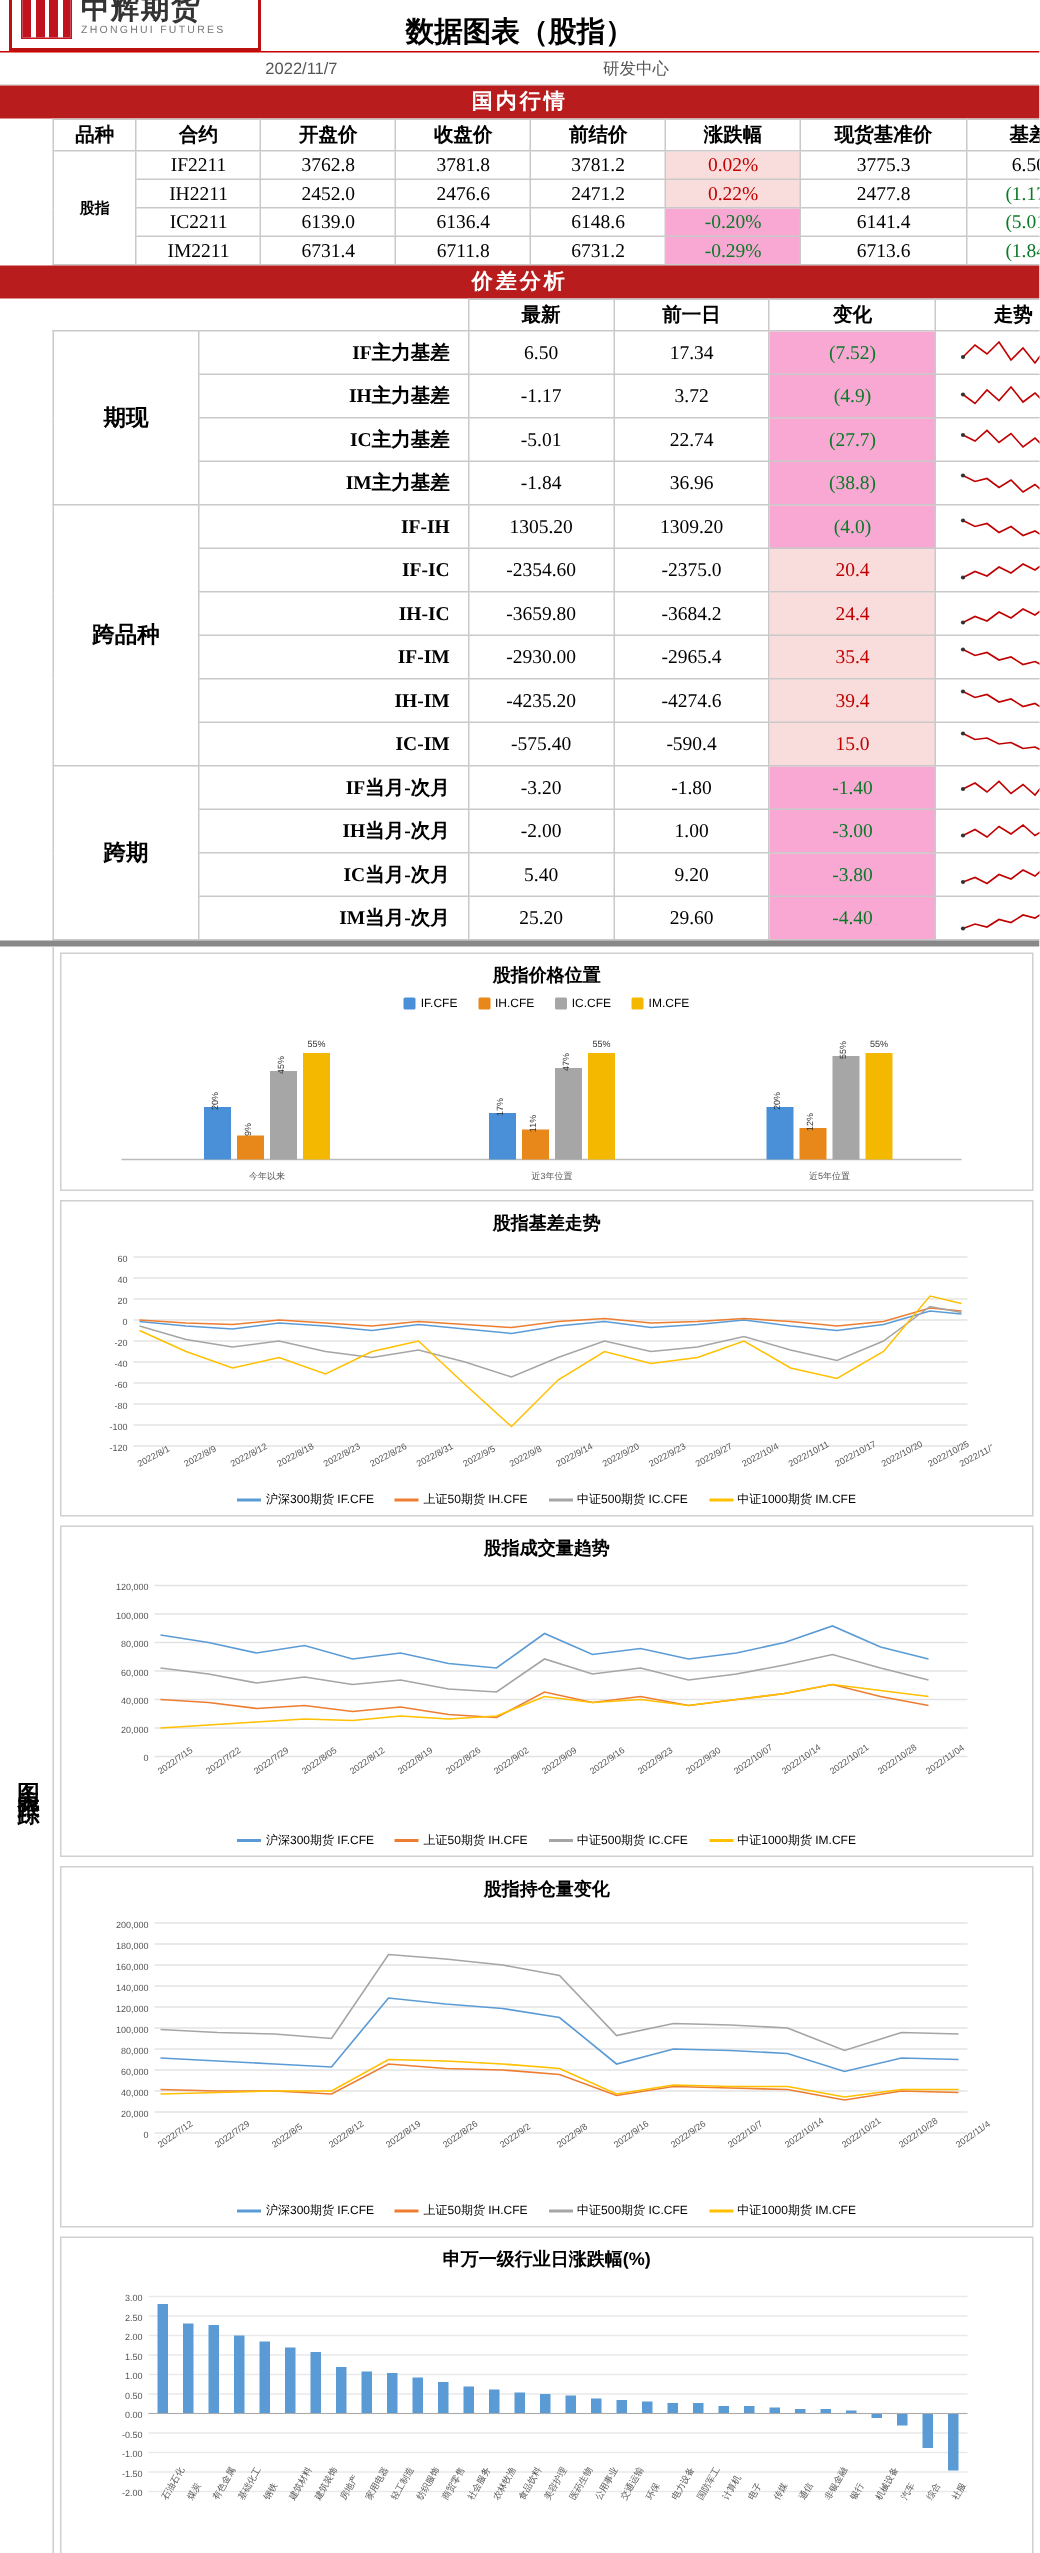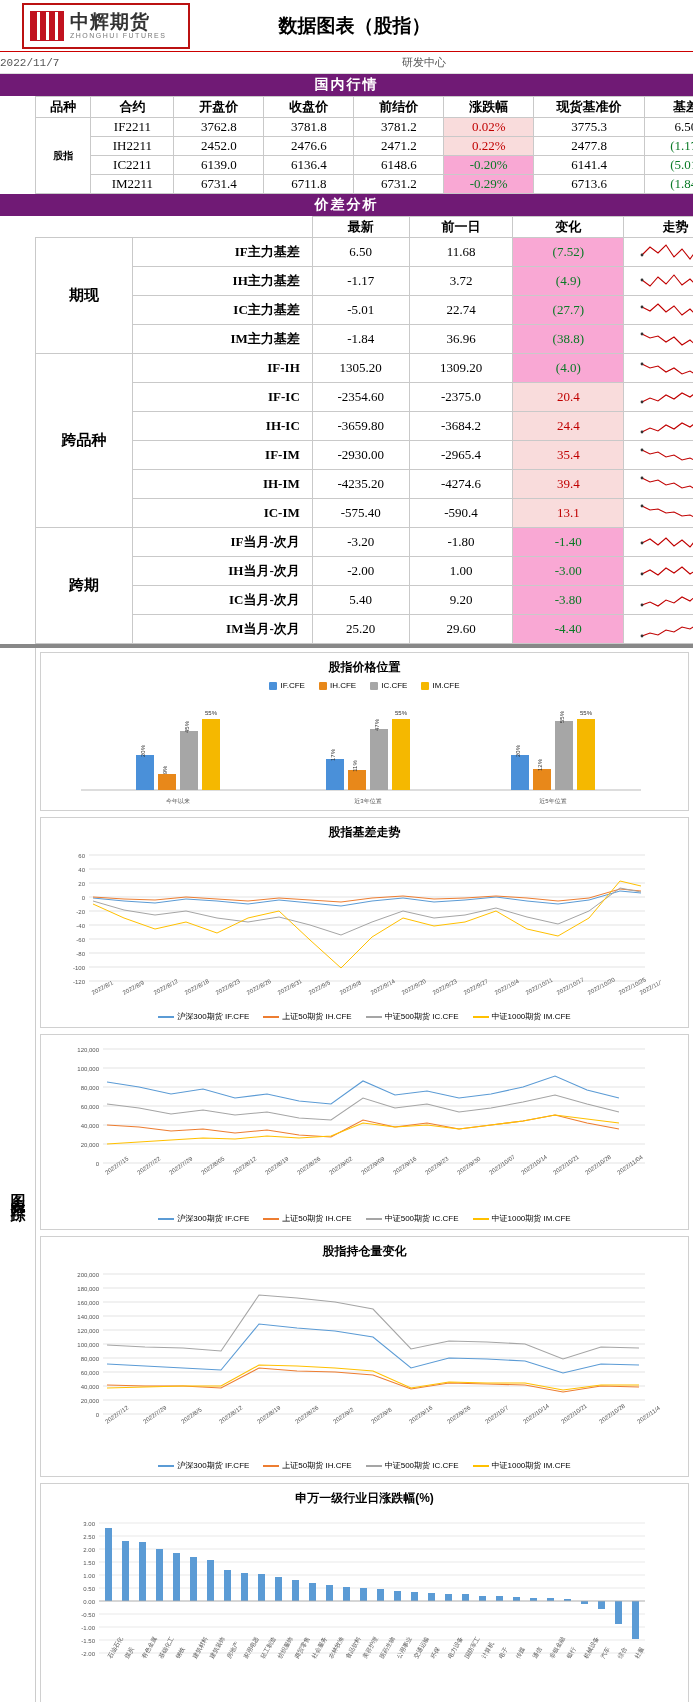--- a/index.html
+++ b/index.html
@@ -7,23 +7,22 @@
     margin: 0;
     width: 693px;
     background: #ffffff;
     font-family: "Liberation Sans", sans-serif;
     color: #000;
   }
   .page { width: 693px; position: relative; }
 
   
   .header {
-    display: flex; align-items: center; height: 52px;
+    display: flex; align-items: flex-end; height: 35px;
     border-bottom: 1px solid #c00;
-    padding-left: 16px;
   }
   .logo-box {
     width: 168px; height: 46px; margin-left: 6px;
     border: 2px solid #b11; display: flex; align-items: center;
   }
   .logo-mark {
     width: 34px; height: 30px; margin: 0 6px;
     background:
       repeating-linear-gradient(90deg,#c1121f 0 6px,#ffffff 6px 9px);
     border: 1px solid #c1121f;
@@ -35,26 +34,26 @@
     flex: 1; text-align: center; font-size: 19px; font-weight: bold;
     font-family: "Liberation Serif", serif;
   }
   .header-spacer { width: 174px; }
 
   
   .datebar {
     display: flex; height: 22px; align-items: center;
     font-size: 11px; color: #555; border-bottom: 1px solid #ddd;
   }
-  .datebar .d1 { width: 58%; text-align: left; font-family: Liberation Mono, monospace; }
+  .datebar .d1 { width: 58%; text-align: center; }
   .datebar .d2 { width: 42%; }
 
   
   .redbar {
-    background: #701a75; color: #fff; text-align: center;
+    background: #b91c1c; color: #fff; text-align: center;
     font-weight: bold; font-size: 14px; padding: 2px 0; letter-spacing: 2px;
   }
 
   
   table { border-collapse: collapse; width: 100%; font-size: 13px; margin-left: 35px; }
   .quote-tbl td, .quote-tbl th {
     border: 1px solid #c9c9c9; text-align: center; padding: 1px 2px;
     font-family: "Liberation Serif", serif;
   }
   .quote-tbl thead td { font-weight: bold; background:#fff; font-size: 13px;}
@@ -178,21 +177,21 @@
         <td class="hdr" style="width:14%">最新</td>
         <td class="hdr" style="width:15%">前一日</td>
         <td class="hdr" style="width:16%">变化</td>
         <td class="hdr" style="width:15%">走势</td>
       </tr>
 
       <tr>
         <td class="grp" rowspan="4">期现</td>
         <td class="lbl">IF主力基差</td>
         <td>6.50</td>
-        <td>11.68</td>
+        <td>17.34</td>
         <td class="cell-green neg">(7.52)</td>
         <td>
           <svg class="spark" viewBox="0 0 72 26">
               <polyline points="2,16 10,8 18,14 26,6 34,18 42,10 50,20 58,9 66,15" fill="none" stroke="#c00000" stroke-width="1.1"></polyline>
               <circle cx="2" cy="16" r="1.4" fill="#333"></circle>
               <circle cx="66" cy="15" r="1.4" fill="#333"></circle>
             </svg>
         </td>
       </tr>
       <tr>
@@ -298,21 +297,21 @@
               <polyline points="2,7 10,11 18,9 26,14 34,12 42,17 50,15 58,20 66,18" fill="none" stroke="#c00000" stroke-width="1.1"></polyline>
               <circle cx="2" cy="7" r="1.4" fill="#333"></circle>
               <circle cx="66" cy="18" r="1.4" fill="#333"></circle>
             </svg>
         </td>
       </tr>
       <tr>
         <td class="lbl">IC-IM</td>
         <td>-575.40</td>
         <td>-590.4</td>
-        <td class="cell-pink pos">13.1</td>
+        <td class="cell-pink pos">15.0</td>
         <td>
           <svg class="spark" viewBox="0 0 72 26">
               <polyline points="2,6 10,10 18,9 26,13 34,12 42,16 50,15 58,19 66,17" fill="none" stroke="#c00000" stroke-width="1.1"></polyline>
               <circle cx="2" cy="6" r="1.4" fill="#333"></circle>
               <circle cx="66" cy="17" r="1.4" fill="#333"></circle>
             </svg>
         </td>
       </tr>
 
       <tr>
@@ -475,20 +474,21 @@
         </svg>
         <div class="legend">
           <span><i style="background:#5b9bd5"></i><span>沪深300期货 IF.CFE</span></span>
           <span><i style="background:#ed7d31"></i><span>上证50期货 IH.CFE</span></span>
           <span><i style="background:#a5a5a5"></i><span>中证500期货 IC.CFE</span></span>
           <span><i style="background:#ffc000"></i><span>中证1000期货 IM.CFE</span></span>
         </div>
       </div>
 
       <div class="chart-box">
+        <div class="chart-title">股指成交量趋势</div>
         <svg viewBox="0 0 620 175" width="620" height="175">
           <g stroke="#e3e3e3" stroke-width="1">
             <line x1="62" y1="14" x2="604" y2="14"></line>
               <line x1="62" y1="33" x2="604" y2="33"></line>
             <line x1="62" y1="52" x2="604" y2="52"></line>
               <line x1="62" y1="71" x2="604" y2="71"></line>
             <line x1="62" y1="90" x2="604" y2="90"></line>
               <line x1="62" y1="109" x2="604" y2="109"></line>
             <line x1="62" y1="128" x2="604" y2="128"></line>
           </g>

